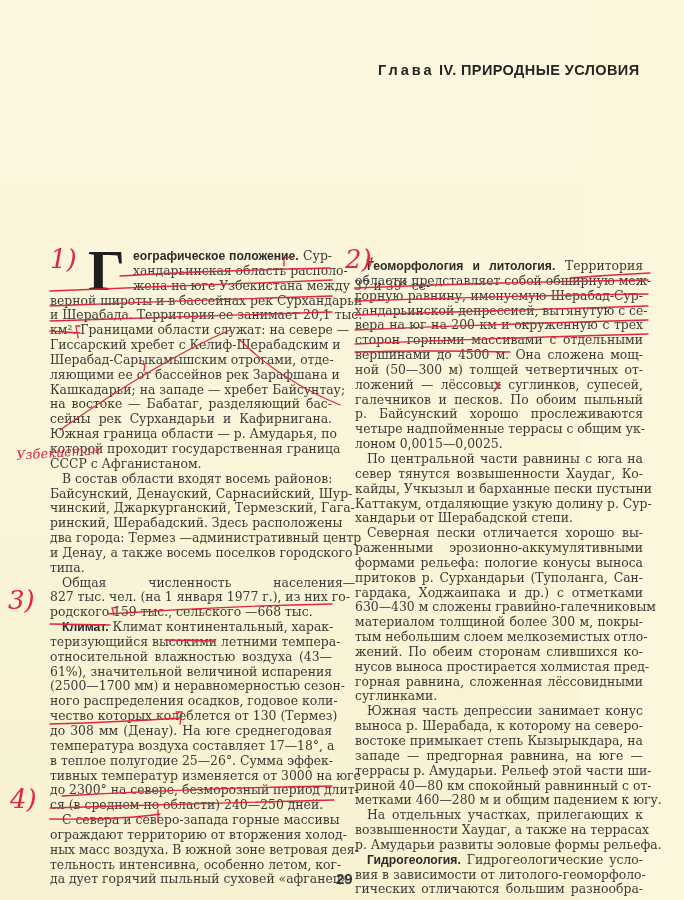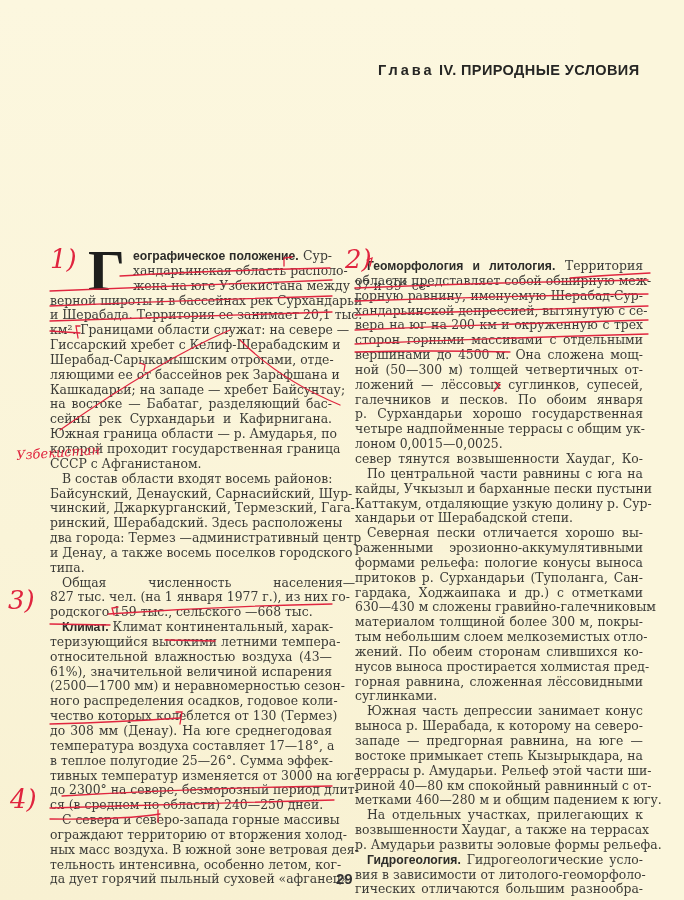--- a/index.html
+++ b/index.html
@@ -135,29 +135,29 @@
     <div>
       <span class="line" style="padding-left:12px"><span class="bold">Геоморфология и литология.</span> <span>Территория</span></span>
       <span class="line">области представляет собой обширную меж-</span>
       <span class="line">горную равнину, именуемую Шерабад-Сур-</span>
       <span class="line">хандарьинской депрессией, вытянутую с се-</span>
       <span class="line">вера на юг на 200 км и окруженную с трех</span>
       <span class="line">сторон горными массивами с отдельными</span>
       <span class="line">вершинами до 4500 м. Она сложена мощ-</span>
       <span class="line">ной (50—300 м) толщей четвертичных от-</span>
       <span class="line">ложений — лёссовых суглинков, супесей,</span>
-      <span class="line">галечников и песков. По обоим января</span>
-      <span class="line">р. Сурхандарьи хорошо государственная</span>
+      <span class="line">галечников и песков. По обоим пыльный</span>
+      <span class="line">р. Байсунский хорошо прослеживаются</span>
       <span class="line">четыре надпойменные террасы с общим ук-</span>
       <span class="line last">лоном 0,0015—0,0025.</span>
     </div>
 
     <div>
+      <span class="line" style="padding-left:12px">По центральной части равнины с юга на</span>
       <span class="line">север тянутся возвышенности Хаудаг, Ко-</span>
-      <span class="line" style="padding-left:12px">По центральной части равнины с юга на</span>
       <span class="line">кайды, Учкызыл и барханные пески пустыни</span>
       <span class="line">Каттакум, отдаляющие узкую долину р. Сур-</span>
       <span class="line last">хандарьи от Шерабадской степи.</span>
     </div>
 
     <div>
       <span class="line" style="padding-left:12px">Северная пески отличается хорошо вы-</span>
       <span class="line">раженными эрозионно-аккумулятивными</span>
       <span class="line">формами рельефа: пологие конусы выноса</span>
       <span class="line">притоков р. Сурхандарьи (Туполанга, Сан-</span>
@@ -167,22 +167,22 @@
       <span class="line">тым небольшим слоем мелкоземистых отло-</span>
       <span class="line">жений. По обеим сторонам слившихся ко-</span>
       <span class="line">нусов выноса простирается холмистая пред-</span>
       <span class="line">горная равнина, сложенная лёссовидными</span>
       <span class="line last">суглинками.</span>
     </div>
 
     <div>
       <span class="line" style="padding-left:12px">Южная часть депрессии занимает конус</span>
       <span class="line">выноса р. Шерабада, к которому на северо-</span>
+      <span class="line">востоке примыкает степь Кызырыкдара, на</span>
       <span class="line">западе — предгорная равнина, на юге —</span>
-      <span class="line">востоке примыкает степь Кызырыкдара, на</span>
       <span class="line">террасы р. Амударьи. Рельеф этой части ши-</span>
       <span class="line">риной 40—80 км спокойный равнинный с от-</span>
       <span class="line">метками 460—280 м и общим падением к югу.</span>
     </div>
 
     <div>
       <span class="line" style="padding-left:12px">На отдельных участках, прилегающих к</span>
       <span class="line">возвышенности Хаудаг, а также на террасах</span>
       <span class="line">р. Амударьи развиты эоловые формы рельефа.</span>
     </div>

